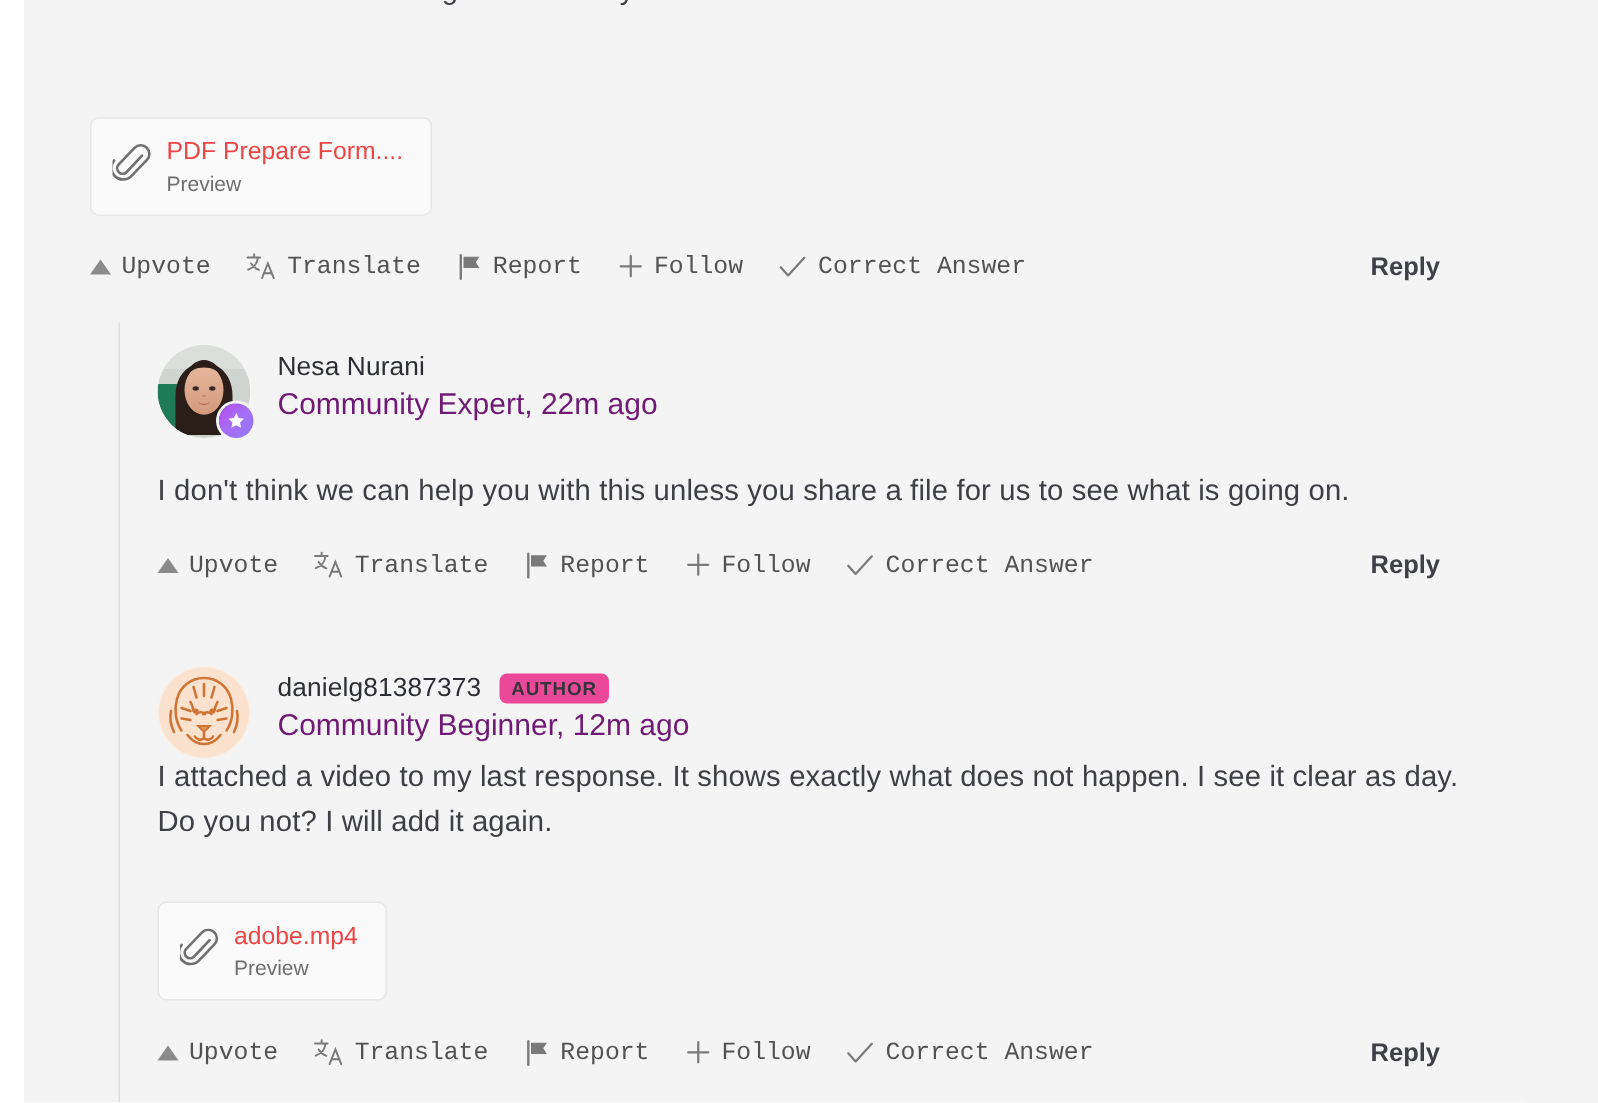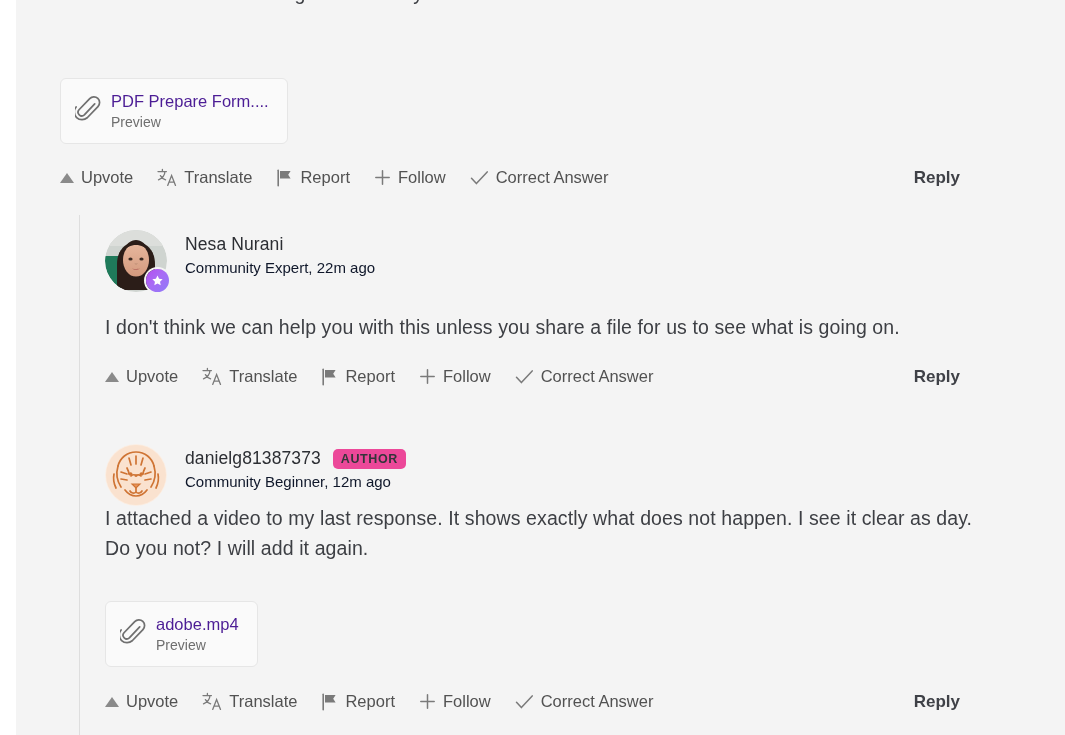--- a/index.html
+++ b/index.html
@@ -40,41 +40,42 @@
     border: 1px solid #e6e6e6;
     border-radius: 6px;
     display: flex;
     align-items: center;
     gap: 10px;
     padding: 12px 18px 12px 14px;
   }
   .clip-icon { width: 26px; height: 30px; flex: 0 0 26px; color: #707070; }
   .attach-text { display: flex; flex-direction: column; gap: 2px; }
   .attach-name {
-    font-size: 16.5px; color: #4c1d95; line-height: 20px;
+    font-size: 16.5px; color: #ef4444; line-height: 20px;
     white-space: nowrap;
   }
   .attach-sub { font-size: 14px; color: #6e6e6e; line-height: 18px; }
 
   
   .action-bar {
     position: absolute;
     display: flex;
     align-items: center;
     color: #5b5b5b;
     white-space: nowrap;
   }
   .act {
     display: inline-flex;
     align-items: center;
     gap: 7px;
     margin-right: 24px;
     font-size: 16.5px;
     color: #525252;
     cursor: pointer;
+    font-family: Liberation Mono, monospace;
   }
   .act .glyph {
     display: inline-flex;
     align-items: center;
     justify-content: center;
     color: #7a7a7a;
     line-height: 1;
   }
   .tri {
     width: 0; height: 0;
@@ -120,21 +121,21 @@
   .uname { font-size: 17.5px; font-weight: 400; color: #2c2e33; letter-spacing: .1px; }
   .author-chip {
     background: #ec4899;
     border-radius: 5px;
     padding: 3px 8px 3px 8px;
     font-size: 12.5px;
     font-weight: 700;
     letter-spacing: .6px;
     color: #33353a;
   }
-  .role-line { margin-top: 4px; font-size: 15px; color: #0f172a; }
+  .role-line { margin-top: 4px; font-size: 20px; color: #701a75; }
 
   .reply-body {
     position: absolute;
     font-size: 19.5px;
     line-height: 30px;
     color: #3d3f44;
     letter-spacing: .1px;
   }
 </style>
 </head>

